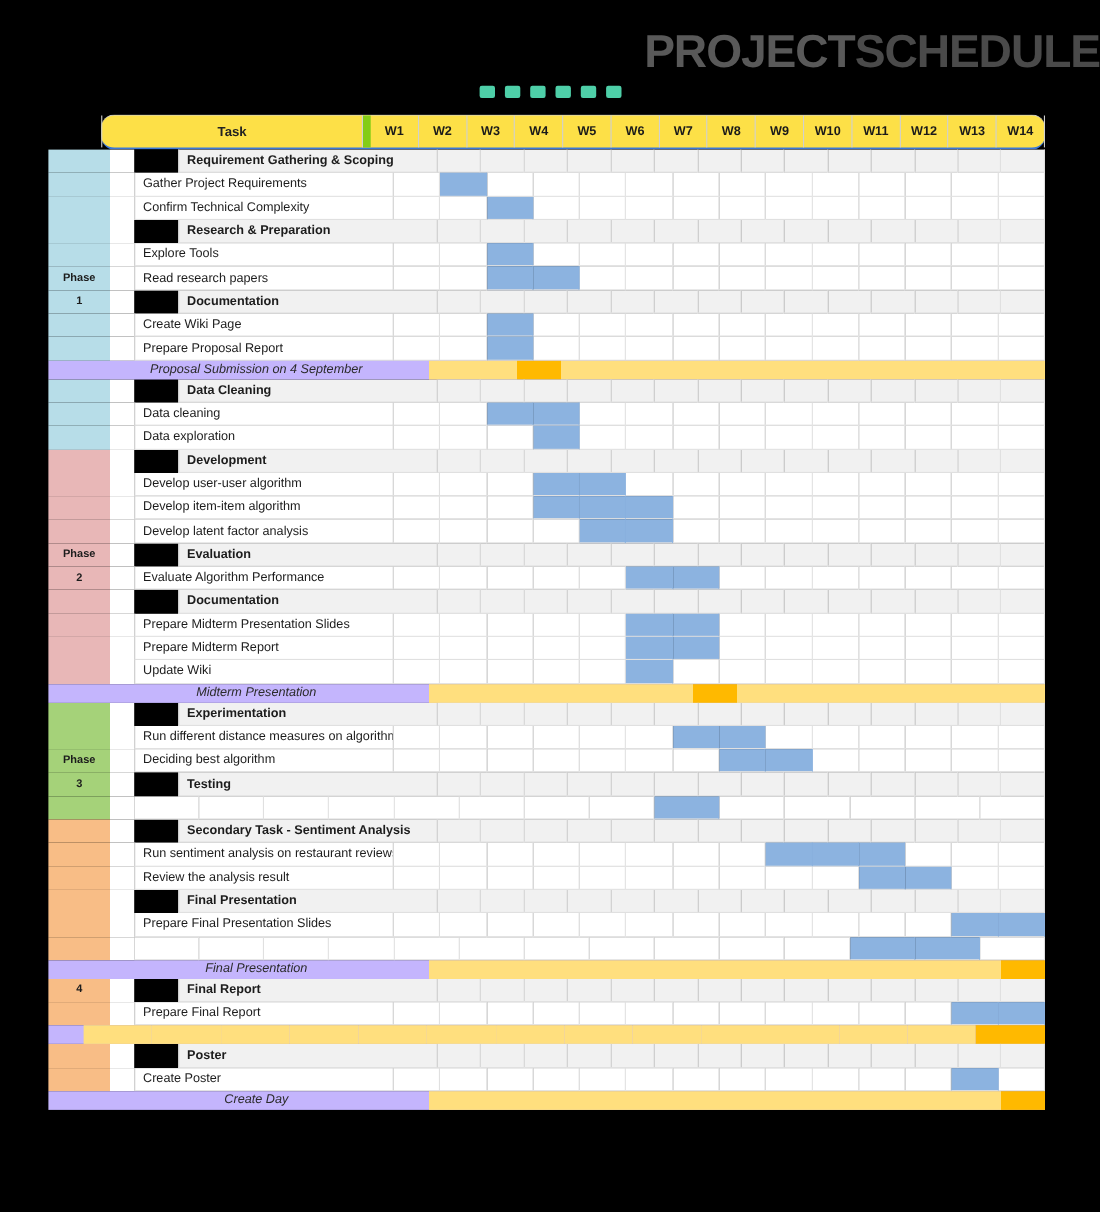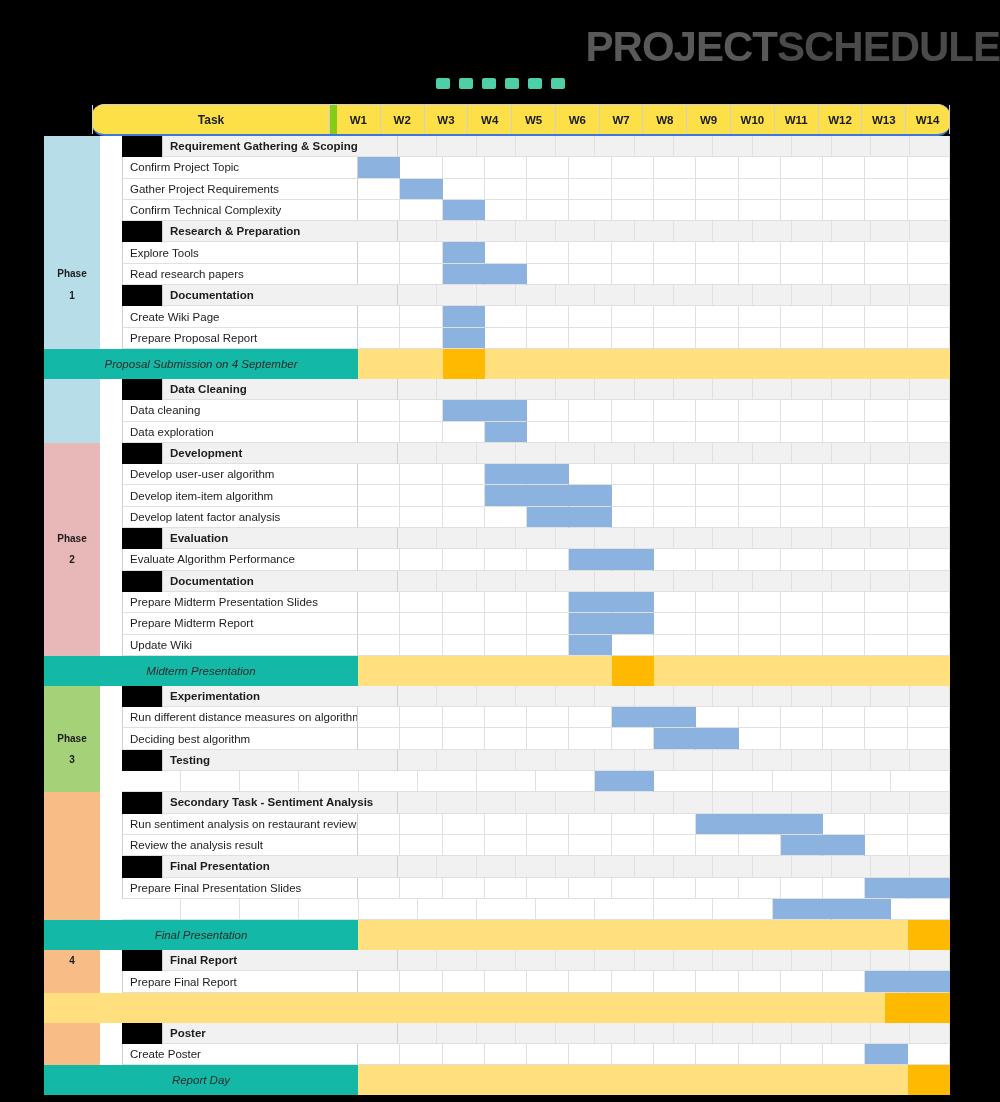--- a/index.html
+++ b/index.html
@@ -147,23 +147,24 @@
     box-sizing: border-box;
     border-right: 1px solid #e0e0e0;
     border-bottom: 1px solid #e0e0e0;
     background: #ffffff;
   }
   .row.section .wk { background: #f1f1f1; }
   .wk.bar { background: #8cb3e0 !important; border-right-color: #8cb3e0; }
 
   
   .row.milestone {
-    height: 30px;
-    background: #14b8a6;
+    height: 17px;
+    background: #c4b5fd;
     position: relative;
+    padding-left: 32px;
   }
   .ms-label {
     flex: 0 0 314px;
     width: 314px;
     display: flex;
     align-items: center;
     justify-content: center;
     font-size: 11.5px;
     font-style: italic;
     color: #2b2b2b;
@@ -236,41 +237,20 @@
             <div class="wk"></div>
             <div class="wk"></div>
             <div class="wk"></div>
             <div class="wk"></div>
             <div class="wk"></div>
           </div>
         </div>
         <div class="row">
           <div class="phase-cell" style="background: rgb(183, 221, 232);"></div>
           <div class="spacer-cell"></div>
-          <div class="task-cell">Confirm Project Topic</div>
-          <div class="weeks">
-            <div class="wk bar"></div>
-            <div class="wk"></div>
-            <div class="wk"></div>
-            <div class="wk"></div>
-            <div class="wk"></div>
-            <div class="wk"></div>
-            <div class="wk"></div>
-            <div class="wk"></div>
-            <div class="wk"></div>
-            <div class="wk"></div>
-            <div class="wk"></div>
-            <div class="wk"></div>
-            <div class="wk"></div>
-            <div class="wk"></div>
-          </div>
-        </div>
-        <div class="row">
-          <div class="phase-cell" style="background: rgb(183, 221, 232);"></div>
-          <div class="spacer-cell"></div>
           <div class="task-cell">Gather Project Requirements</div>
           <div class="weeks">
             <div class="wk"></div>
             <div class="wk bar"></div>
             <div class="wk"></div>
             <div class="wk"></div>
             <div class="wk"></div>
             <div class="wk"></div>
             <div class="wk"></div>
             <div class="wk"></div>
@@ -1084,21 +1064,21 @@
             <div class="wk"></div>
             <div class="wk"></div>
             <div class="wk"></div>
             <div class="wk"></div>
             <div class="wk"></div>
             <div class="wk bar"></div>
             <div class="wk"></div>
           </div>
         </div>
         <div class="row milestone">
-          <div class="ms-label">Report Day</div>
+          <div class="ms-label">Create Day</div>
           <div class="ms-weeks">
             <div class="ms-wk"></div>
             <div class="ms-wk"></div>
             <div class="ms-wk"></div>
             <div class="ms-wk"></div>
             <div class="ms-wk"></div>
             <div class="ms-wk"></div>
             <div class="ms-wk"></div>
             <div class="ms-wk"></div>
             <div class="ms-wk"></div>

